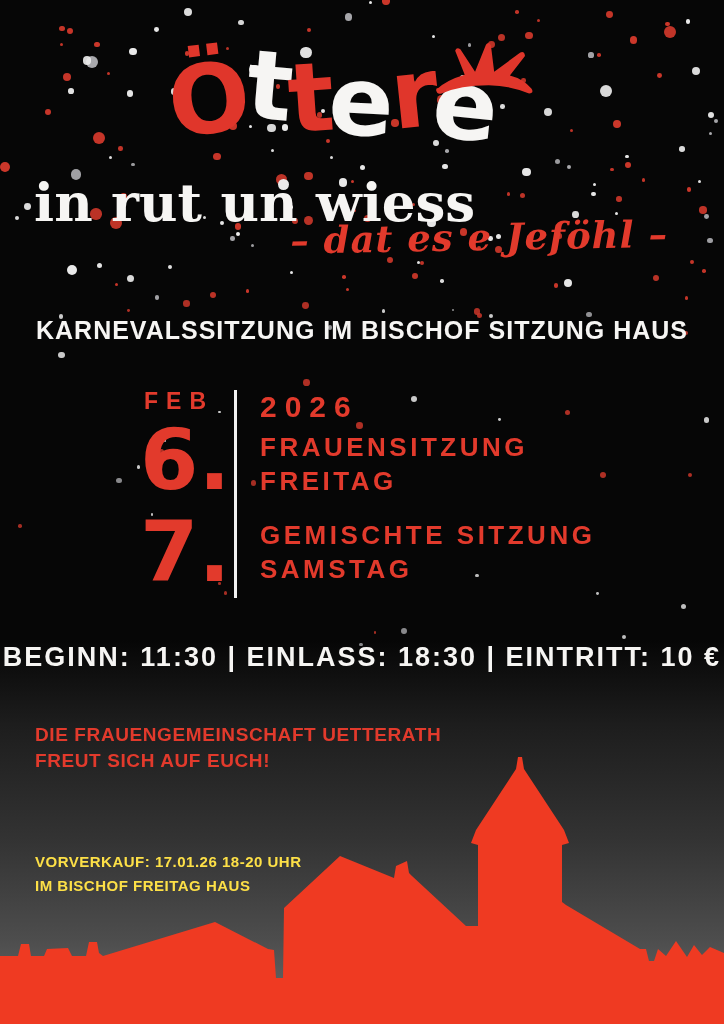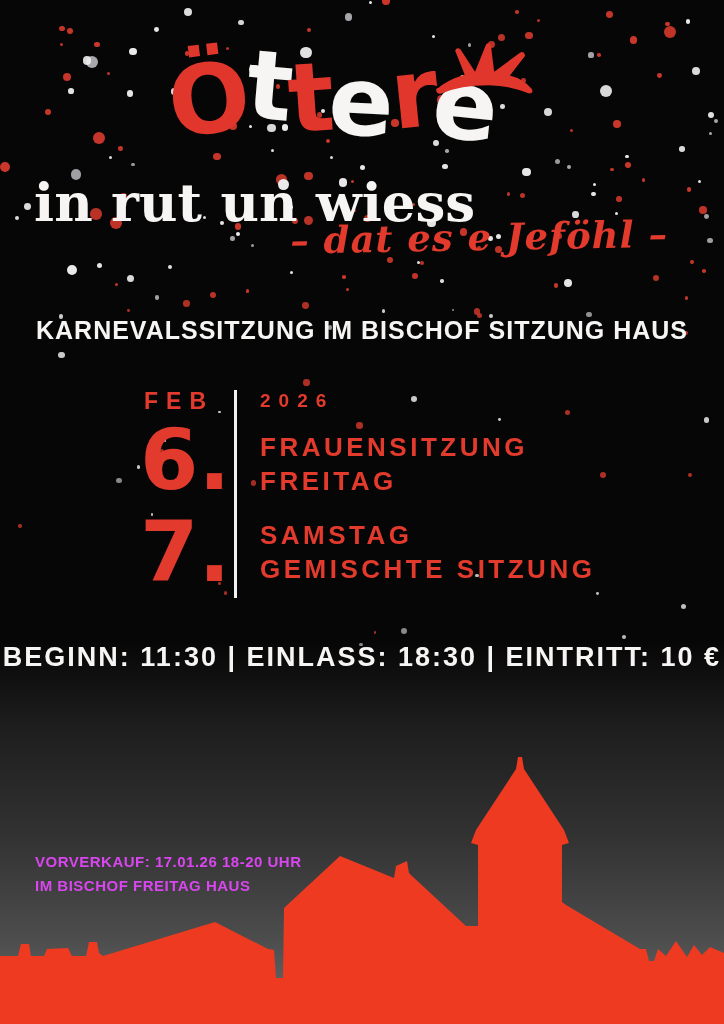--- a/index.html
+++ b/index.html
@@ -51,21 +51,21 @@
     font-weight:bold;font-size:25px;letter-spacing:1px;
   }
 
   
   #schedule{left:140px;top:382px;width:460px;height:226px;}
   #month-label{position:absolute;left:4px;top:6px;font-weight:bold;font-size:23px;letter-spacing:8px;}
   .day-number{position:absolute;left:0px;font-weight:bold;font-size:84px;line-height:1;font-family:"DejaVu Sans",sans-serif;letter-spacing:0px;}
   #day-0{top:36px;}
   #day-1{top:128px;}
   #divider-line{position:absolute;left:94px;top:8px;width:2.5px;height:208px;}
-  #year-label{position:absolute;left:120px;top:8px;font-weight:bold;font-size:19px;letter-spacing:8px;}
+  #year-label{position:absolute;left:120px;top:8px;font-weight:bold;font-size:30px;letter-spacing:8px;}
   .event-lines{position:absolute;left:120px;font-weight:bold;font-size:26px;letter-spacing:3.5px;line-height:1.32;}
   #event-0{top:48px;}
   #event-1{top:136px;}
 
   
   #info-line{
     left:0;top:642px;width:724px;text-align:center;
     font-weight:bold;font-size:27px;letter-spacing:2px;
   }
 
@@ -310,27 +310,31 @@
     <div id="month-label" style="color: rgb(226, 58, 44);">FEB</div>
     <div id="day-0" class="day-number" style="color: rgb(226, 58, 44);">6.</div>
     <div id="day-1" class="day-number" style="color: rgb(226, 58, 44);">7.</div>
     <div id="divider-line" style="background: rgb(242, 242, 242);"></div>
     <div id="year-label" style="color: rgb(226, 58, 44);">2026</div>
     <div id="event-0" class="event-lines" style="color: rgb(226, 58, 44);">
       <div>FRAUENSITZUNG</div>
       <div>FREITAG</div>
     </div>
     <div id="event-1" class="event-lines" style="color: rgb(226, 58, 44);">
+      <div>GEMISCHTE SITZUNG</div>
       <div>SAMSTAG</div>
-      <div>GEMISCHTE SITZUNG</div>
     </div>
   </div>
 
   <div id="info-line" class="textlayer" style="color: rgb(246, 245, 243);">BEGINN: 11:30 | EINLASS: 18:30 | EINTRITT: 10 €</div>
 
-
-
-  <div id="presale" class="textlayer" style="color: #d946ef;">
+  <div id="message" class="textlayer" style="color: rgb(226, 58, 44);">
+    <div>DIE FRAUENGEMEINSCHAFT UETTERATH</div>
+    <div>FREUT SICH AUF EUCH!</div>
+  </div>
+
+
+  <div id="presale" class="textlayer" style="color: #fde047;">
     <div>VORVERKAUF: 17.01.26 18-20 UHR</div>
     <div>IM BISCHOF FREITAG HAUS</div>
   </div>
 
 </div>
 
 </body></html>

